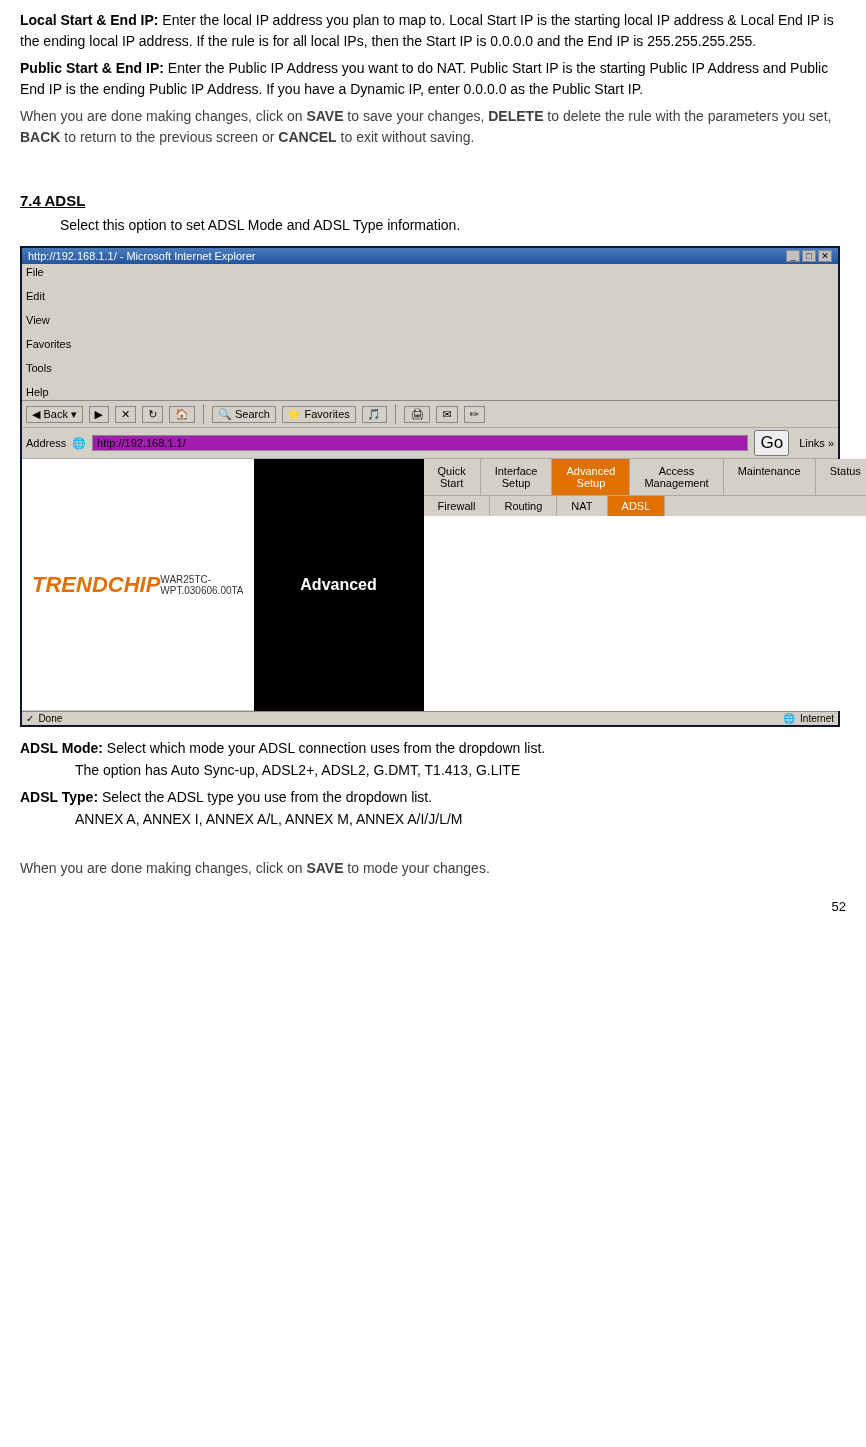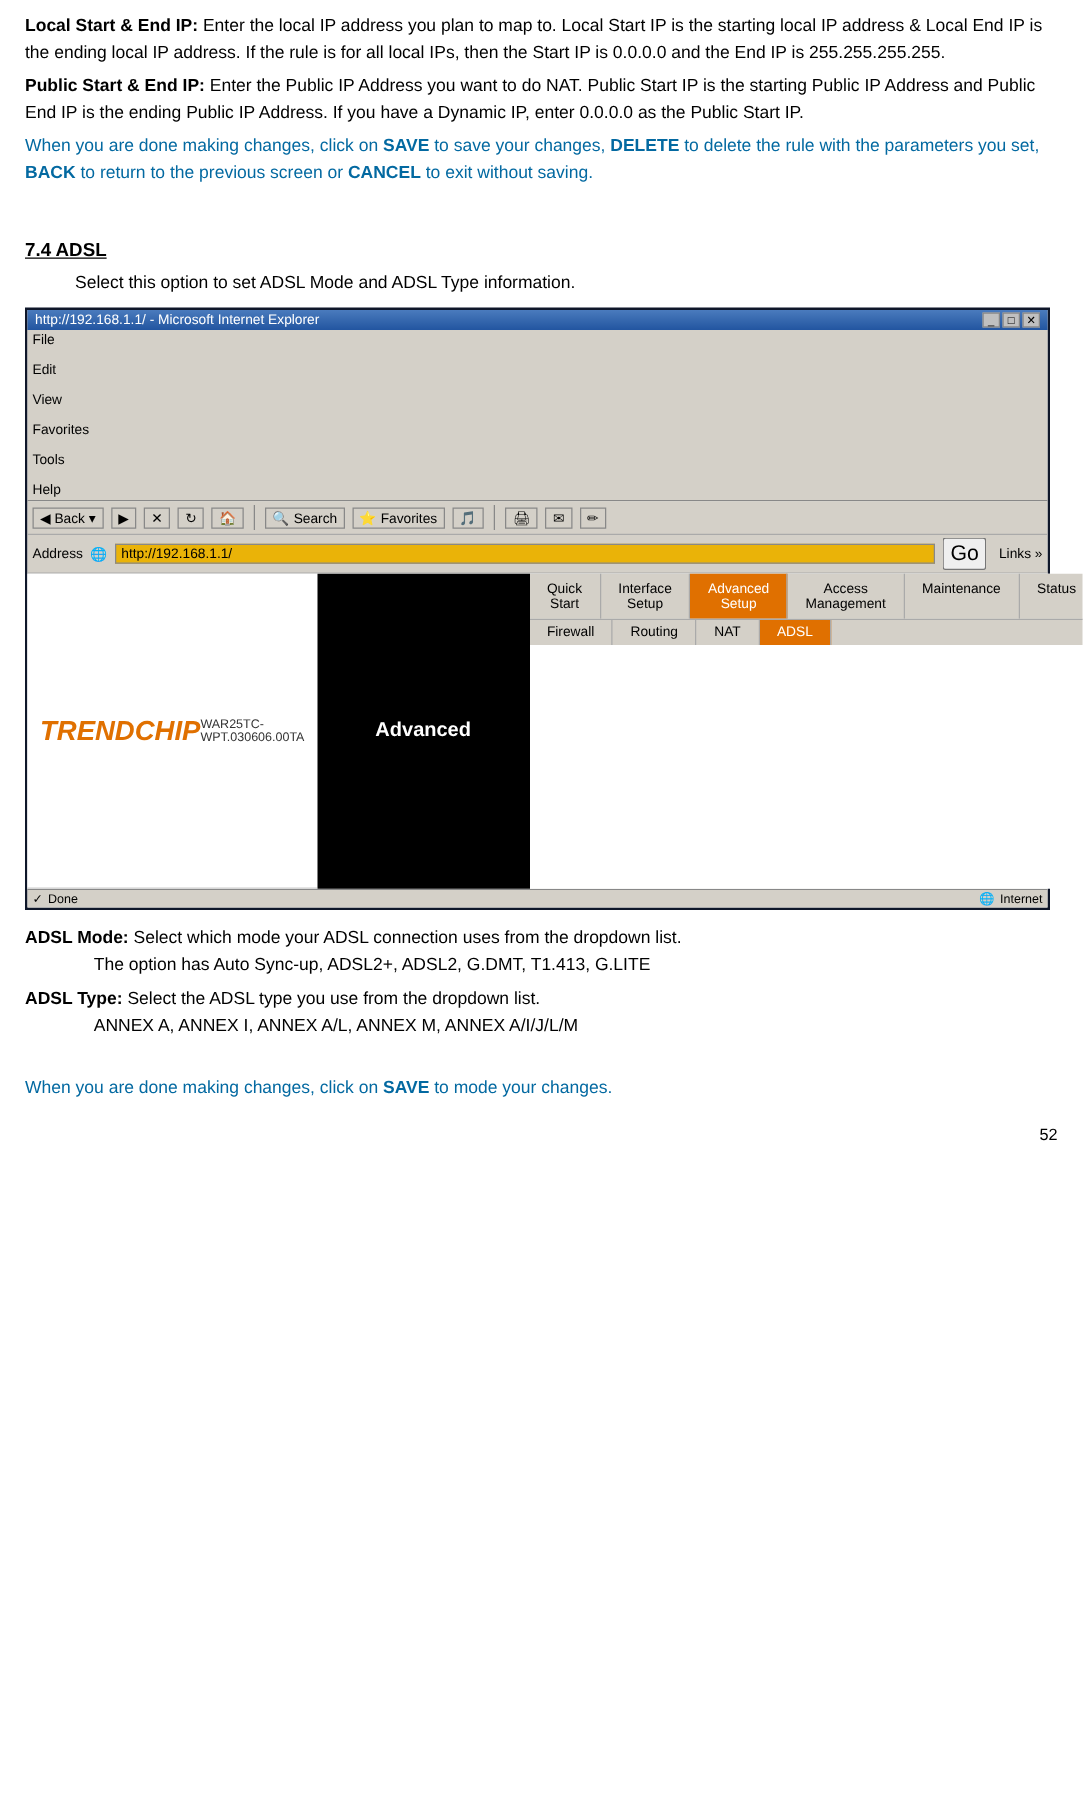--- a/index.html
+++ b/index.html
@@ -14,21 +14,21 @@
 
     
     .content-block {
       margin-bottom: 10px;
       line-height: 1.5;
     }
     .content-block p {
       margin-bottom: 6px;
     }
     .bold { font-weight: bold; }
-    .orange { color: #0369a1; }
+    .orange { color: #404040; }
 
     
     .section-heading {
       font-size: 15px;
       font-weight: bold;
       margin: 18px 0 6px 0;
       text-decoration: underline;
     }
     .section-indent {
       margin-left: 40px;
@@ -102,21 +102,21 @@
       align-items: center;
       gap: 6px;
       border-bottom: 1px solid #aaa;
       font-size: 11px;
     }
     .address-label { font-size: 11px; }
     .address-input {
       flex: 1;
       border: 1px solid #888;
       padding: 1px 4px;
-      background: #eab308;
+      background: #a21caf;
       font-size: 11px;
     }
     .address-go { font-size: 17px; padding: 1px 4px; }
 
     
     .page-content {
       background: #fff;
       display: flex;
       flex-direction: row;
     }

